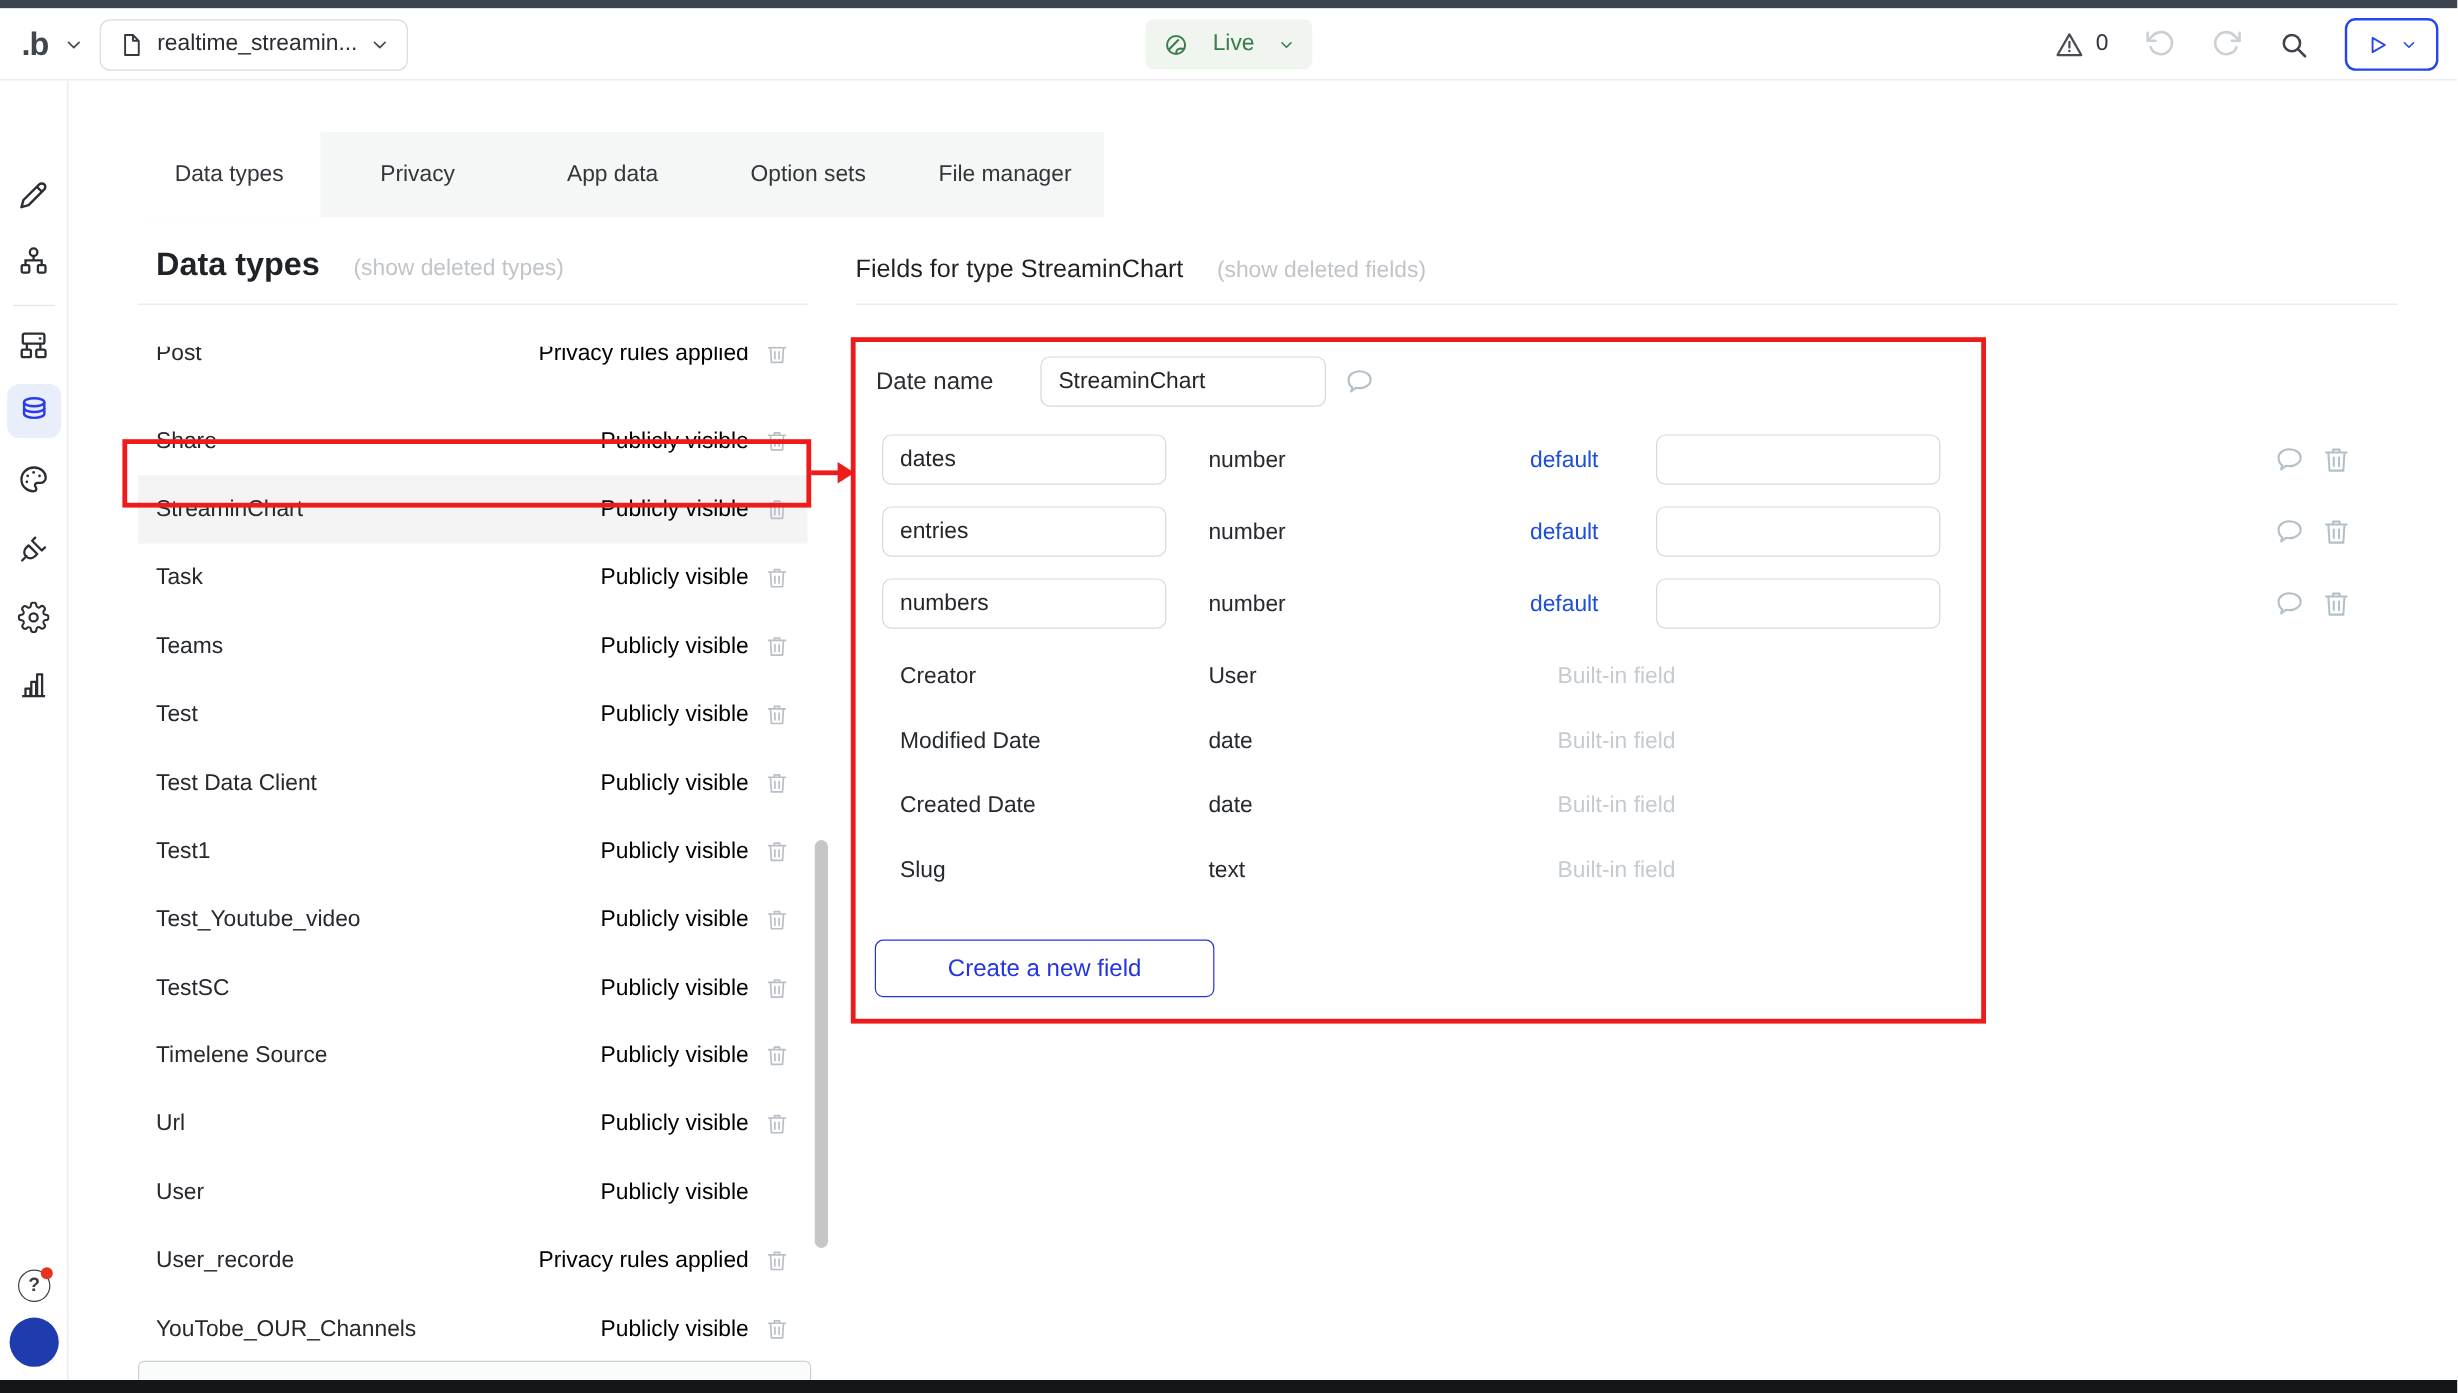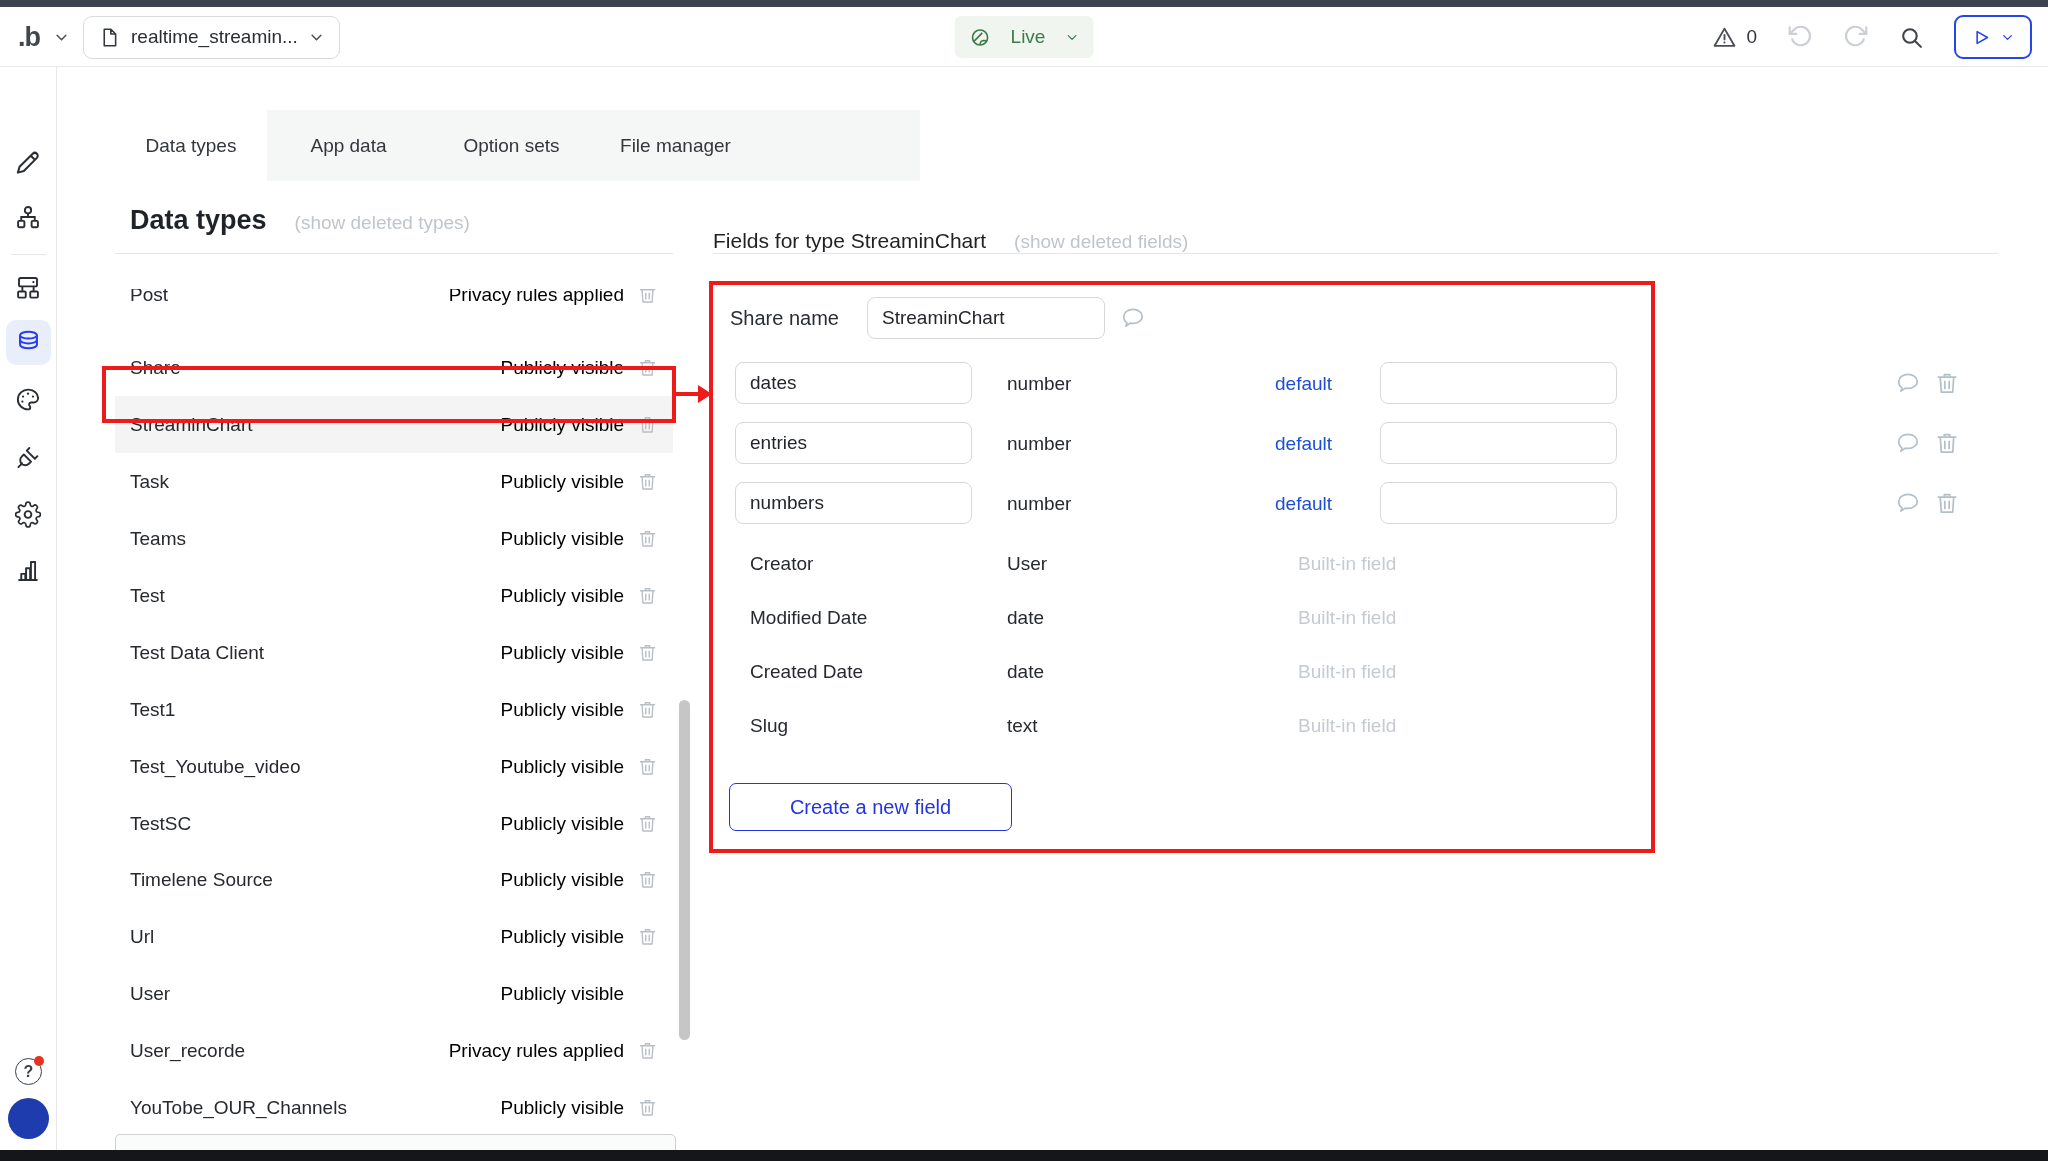--- a/index.html
+++ b/index.html
@@ -47,21 +47,21 @@
   .tab.active { background:#ffffff; }
 
   .dt-heading-row { position:absolute; left:73px; top:138px; display:flex; align-items:baseline; }
   .dt-heading { font-size:27px; font-weight:700; color:#1f2328; }
   .show-deleted { font-size:19px; color:#c0c5ca; margin-left:28px; cursor:pointer; }
   .divider { position:absolute; height:1px; background:#e4e6e8; }
   .div-left { left:58px; width:558px; top:186px; }
   .div-right { left:656px; width:1285px; top:186px; }
 
   .fields-header-row { position:absolute; left:656px; top:146px; display:flex; align-items:baseline; }
-  .fields-header { font-size:21px; color:#1f2125;margin-top:16px; }
+  .fields-header { font-size:21px; color:#1f2125; }
 
   
   .dt-list { position:absolute; left:58px; top:190px; width:558px; height:877px; overflow:hidden;margin-top:32px; }
   .dt-row { position:absolute; left:0; width:558px; height:57px; display:flex; align-items:center; padding:0 15px; cursor:pointer; }
   .dt-row.selected { background:#f4f4f4; }
   .dt-name { font-size:19px; color:#26292e; flex:1; }
   .dt-status { font-size:19px; color:#000000; }
   .dt-trash { width:21px; height:21px; color:#b9bfc5; margin-left:13px; flex:none; cursor:pointer; }
   .dt-trash.hidden { visibility:hidden; }
   .dt-scrollbar { position:absolute; left:622px; top:633px; width:11px; height:340px; background:#c6c6c6; border-radius:6px; cursor:pointer; }
@@ -254,20 +254,21 @@
       <span>?</span>
       <span class="help-dot"></span>
     </div>
     <div class="avatar" style="top:1031px"></div>
   </div>
 
   <div class="main">
 
     <div class="tabs">
       <div class="tab active" style="width:152px">Data types</div>
+      <div class="tab" style="width:162px">Privacy</div>
       <div class="tab" style="width:163px">App data</div>
       <div class="tab" style="width:163px">Option sets</div>
       <div class="tab" style="width:165px">File manager</div>
     </div>
 
     <div class="dt-heading-row">
       <span class="dt-heading">Data types</span>
       <span class="show-deleted">(show deleted types)</span>
     </div>
     <div class="divider div-left"></div>
@@ -385,21 +386,21 @@
     <div class="sel-redbox"></div>
     <div class="sel-arrow"></div>
     <div class="fields-redbox"></div>
 
     <div class="fields-header-row">
       <span class="fields-header">Fields for type StreaminChart</span>
       <span class="show-deleted">(show deleted fields)</span>
     </div>
     <div class="divider div-right"></div>
 
-    <span class="fl-label" style="left:673px; top:240px">Share name</span>
+    <span class="fl-label" style="left:673px; top:240px">Date name</span>
     <input class="f-input" style="left: 810px; top: 230px; width: 238px;" value="StreaminChart">
     <svg class="row-ic" style="left:1063px; top:238px">
         <use href="#i-comment"></use>
       </svg>
 
     <input class="f-input" style="left: 678px; top: 295px; width: 237px;" value="dates">
     <span class="f-type" style="left:950px; top:306px">number</span>
     <span class="f-default" style="left:1218px; top:306px">default</span>
     <input class="f-input" style="left: 1323px; top: 295px; width: 237px;">
     <svg class="row-ic" style="left:1838px; top:303px">

